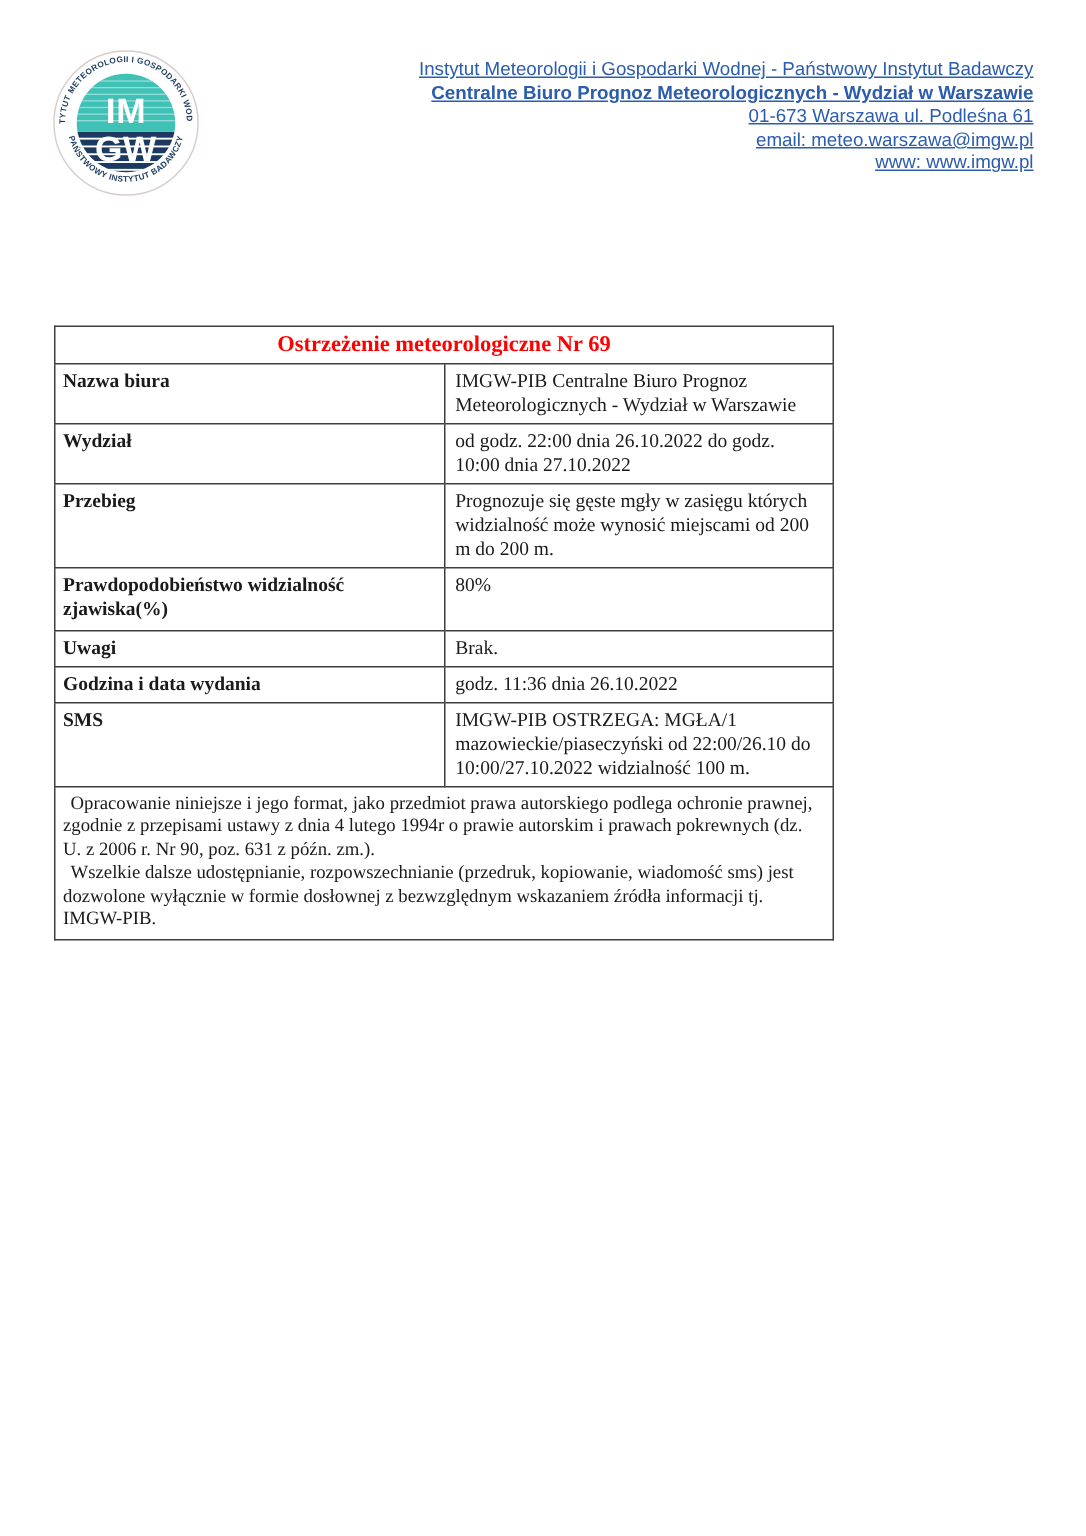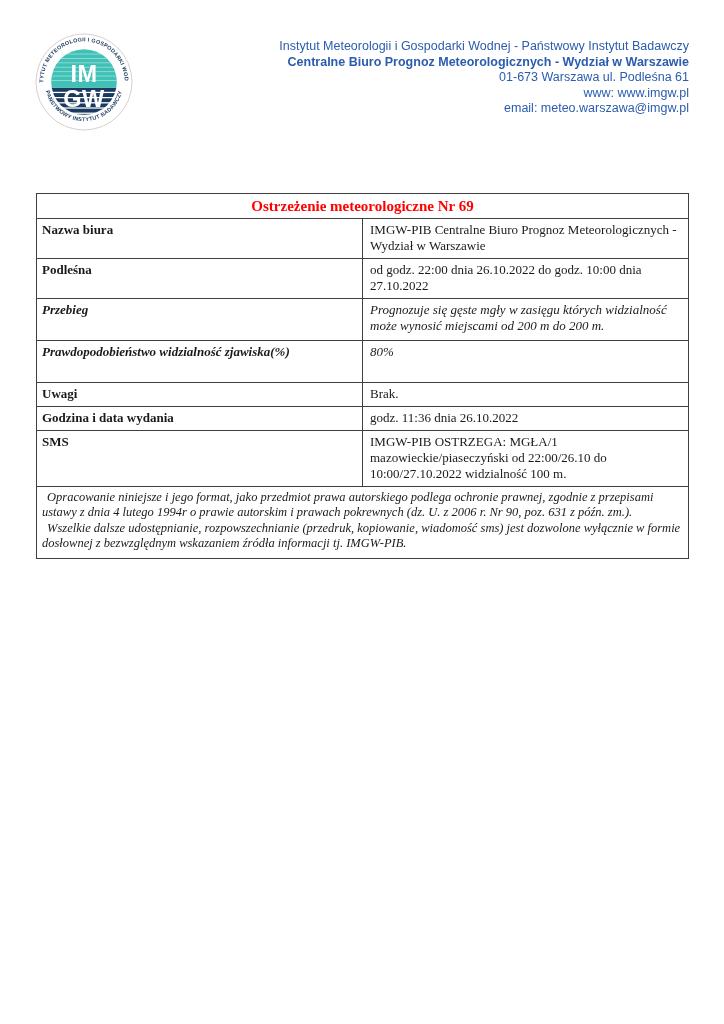--- a/index.html
+++ b/index.html
@@ -17,54 +17,54 @@
   
   .hdr{
     position:absolute;top:33px;left:35px;right:35px;
     display:flex;justify-content:space-between;align-items:flex-start;
   }
   .logo{width:98px;height:98px;flex:0 0 auto;}
   .addr{
     font-family:"Liberation Sans",sans-serif;
     font-size:12.5px;line-height:15.6px;
     color:var(--header_blue,#2B5CAD);
-    text-align:right;margin-top:6px;
+    text-align:right;margin-top:6px;text-decoration:underline;
   }
   .addr .b{font-weight:bold;}
   
   .ring-text{
     font-family:"Liberation Sans",sans-serif;font-size:5.6px;letter-spacing:.25px;
     fill:var(--logo_navy,#1C3A5F);font-weight:bold;
   }
   .mono{
     font-family:"Liberation Sans",sans-serif;font-weight:bold;font-size:24px;
     fill:#ffffff;letter-spacing:.5px;text-anchor:middle;
   }
   .fill-teal{fill:var(--logo_teal,#3FC1B6);}
   .fill-navy{fill:var(--logo_navy,#1C3A5F);}
   
   .warn{
-    position:absolute;top:193px;left:36px;width:653px;
+    position:absolute;top:217px;left:36px;width:520px;
     border-collapse:collapse;table-layout:fixed;
   }
   .warn td{
     border:1px solid var(--table_border,#3F3F3F);
     font-size:13px;line-height:16px;vertical-align:top;
     word-wrap:break-word;
   }
   td.title{
     color:var(--title_red,#FF0000);font-weight:bold;font-size:15px;
     text-align:center;padding:4px 6px;vertical-align:middle;
   }
   td.lbl{width:168px;font-weight:bold;padding:3px 4px 4px 5px;}
   td.val{padding:3px 8px 4px 7px;margin-top:40px;}
   .val .b{font-weight:bold;}
-  tr.tall td{height:34px;font-style:italic;}
+  tr.tall td{height:34px;}
   td.note{padding:3px 6px 6px 5px;font-size:12.5px;line-height:15.4px;}
-  .note p{margin:0;text-indent:5px;font-style:italic;}
+  .note p{margin:0;text-indent:5px;}
 </style>
 </head>
 <body>
 
 <div class="page">
 
   <header class="hdr">
     <svg class="logo" viewBox="0 0 100 100">
       <defs>
         <clipPath id="logoClip">
@@ -98,36 +98,36 @@
       </text>
       <text class="ring-text">
         <textPath href="#arcBot" startOffset="50%" text-anchor="middle">PAŃSTWOWY INSTYTUT BADAWCZY</textPath>
       </text>
     </svg>
 
     <div class="addr">
       <div>Instytut Meteorologii i Gospodarki Wodnej - Państwowy Instytut Badawczy</div>
       <div class="b">Centralne Biuro Prognoz Meteorologicznych - Wydział w Warszawie</div>
       <div>01-673 Warszawa ul. Podleśna 61</div>
+      <div>email: meteo.warszawa@imgw.pl</div>
       <div>www: www.imgw.pl</div>
-      <div>email: meteo.warszawa@imgw.pl</div>
     </div>
   </header>
 
   <table class="warn">
     <tbody>
         <tr>
       <td colspan="2" class="title">Ostrzeżenie meteorologiczne Nr 69</td>
     </tr>
     <tr>
       <td class="lbl">Nazwa biura</td>
       <td class="val">IMGW-PIB Centralne Biuro Prognoz Meteorologicznych - Wydział w Warszawie</td>
     </tr>
     <tr>
-      <td class="lbl">Podleśna</td>
+      <td class="lbl">Wydział</td>
       <td class="val">od godz. 22:00 dnia 26.10.2022 do godz. 10:00 dnia 27.10.2022</td>
     </tr>
     <tr class="tall">
       <td class="lbl">Przebieg</td>
       <td class="val">Prognozuje się gęste mgły w zasięgu których widzialność może wynosić miejscami od 200 m do 200 m.</td>
     </tr>
     <tr class="tall">
       <td class="lbl">Prawdopodobieństwo widzialność zjawiska(%)</td>
       <td class="val">80%</td>
     </tr>

